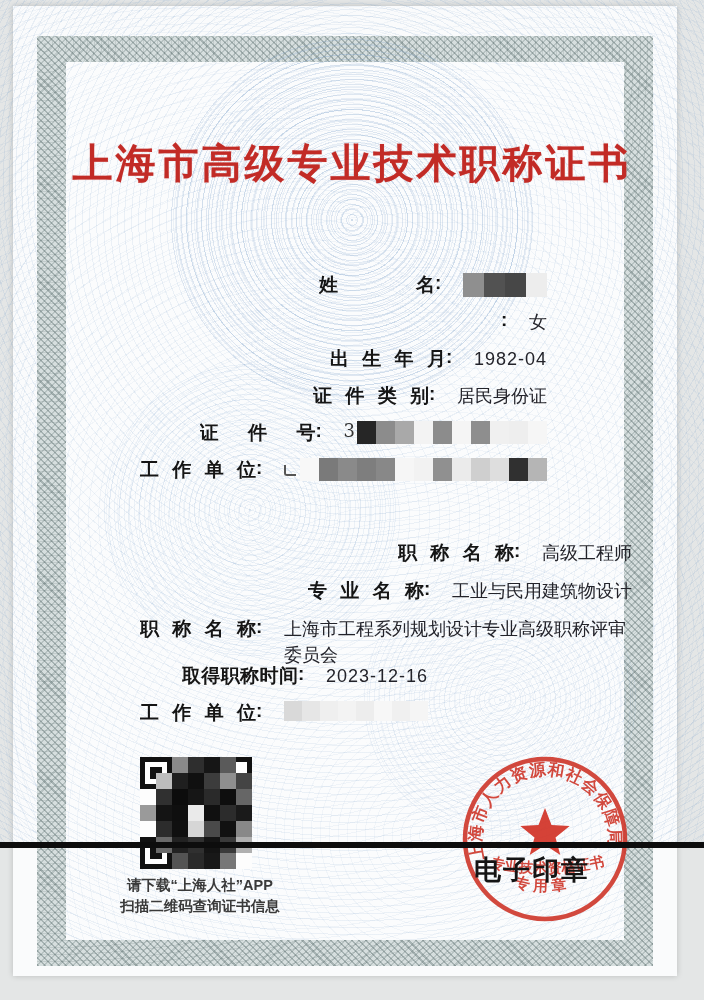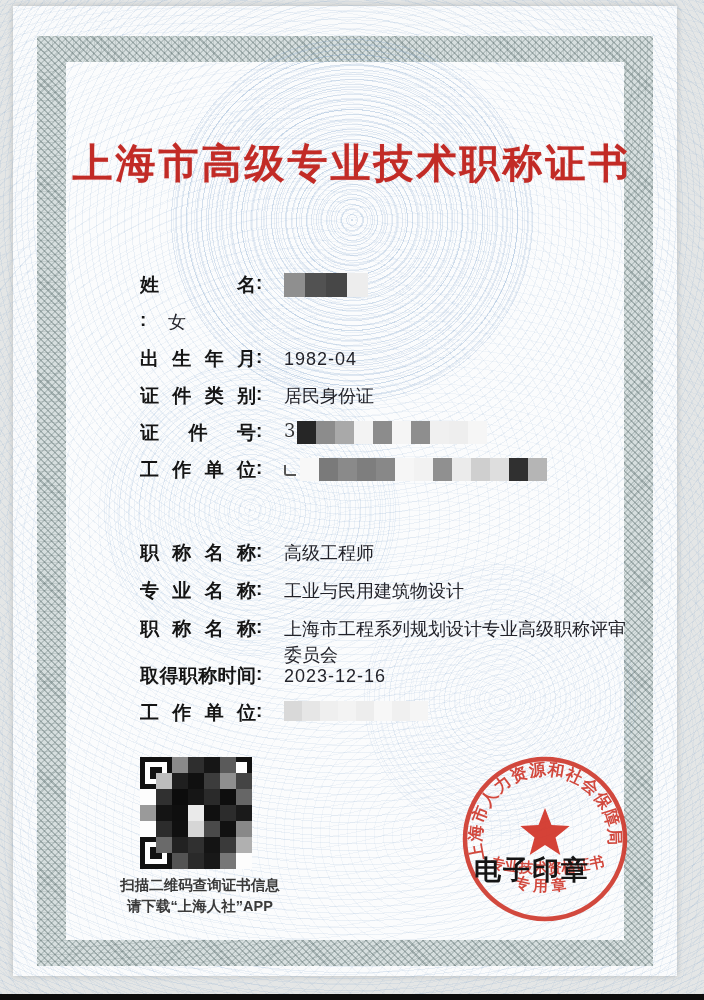--- a/index.html
+++ b/index.html
@@ -1,19 +1,19 @@
 <!DOCTYPE html>
 <html><head>
 <meta charset="utf-8">
 <style>
   * { margin:0; padding:0; box-sizing:border-box; }
   html,body { width:704px; height:1000px; }
   body { font-family:"Liberation Sans", sans-serif; background:#e4e6e6; overflow:hidden; }
 
-  .stage { position:relative; width:704px; height:1000px; background:#e4e6e6;border-radius:28px; }
+  .stage { position:relative; width:704px; height:848px; background:#e4e6e6;border-radius:28px; }
   .paper {
     position:absolute; left:13px; top:6px; width:664px; height:970px;
     background:#fafbfc;
     box-shadow:0 0 6px rgba(0,0,0,.18);
   }
   .bottom-bar { position:absolute; left:0; bottom:0; width:704px; height:6px; background:#0d0d0d; }
 
   
   .guilloche {
     position:absolute; inset:0; pointer-events:none;
@@ -57,21 +57,21 @@
   .title {
     position:absolute; left:0; top:136px; width:704px; text-align:center;
     font-size:40px; font-weight:bold; color:#c22b26; letter-spacing:3px;
     text-shadow:0 0 1px rgba(194,43,38,.4);
   }
 
   .fields { position:absolute; left:140px; }
   .fields.s1 { top:272px; }
   .fields.s2 { top:540px; }
   .fields.s3 { top:663px; }
-  .row { display:flex; align-items:flex-start; min-height:37px; }
+  .row { display:flex; align-items:flex-start; min-height:37px;justify-content:flex-end; }
   .s2 .row { min-height:38px; }
   .lab {
     display:inline-block; width:116px; font-size:19px; font-weight:bold; color:#151515;
     text-align:justify; text-align-last:justify; white-space:nowrap; overflow:hidden;
   }
   .colon { font-size:19px; font-weight:bold; color:#151515; width:14px; }
   .val {
     margin-left:14px; font-size:18px; color:#23232a;
     font-family:"DejaVu Serif", serif; max-width:348px; line-height:26px;
   }
@@ -280,22 +280,22 @@
         <i></i>
         <i></i>
         <i style="background: rgb(84, 84, 84);"></i>
         <i style="background: rgb(42, 42, 42);"></i>
         <i style="background: rgb(24, 24, 24);"></i>
         <i style="background: rgb(119, 119, 119);"></i>
         <i></i>
       </div>
   </div>
   <div class="qr-caption">
+    <div>请下载“上海人社”APP</div>
     <div>扫描二维码查询证书信息</div>
-    <div>请下载“上海人社”APP</div>
   </div>
 
   <div class="seal">
     <svg viewBox="0 0 178 178" width="178" height="178">
       <defs>
         <path id="arcTop" d="M 28.8 110.8 A 64 64 0 1 1 149.2 110.8" fill="none"></path>
         <path id="arcMid" d="M 30 116 Q 89 130 148 116" fill="none"></path>
         <path id="arcBot" d="M 56 136 Q 89 146 122 136" fill="none"></path>
       </defs>
       <circle cx="89" cy="89" r="80" fill="none" stroke="#cf3a2e" stroke-width="4.5"></circle>

